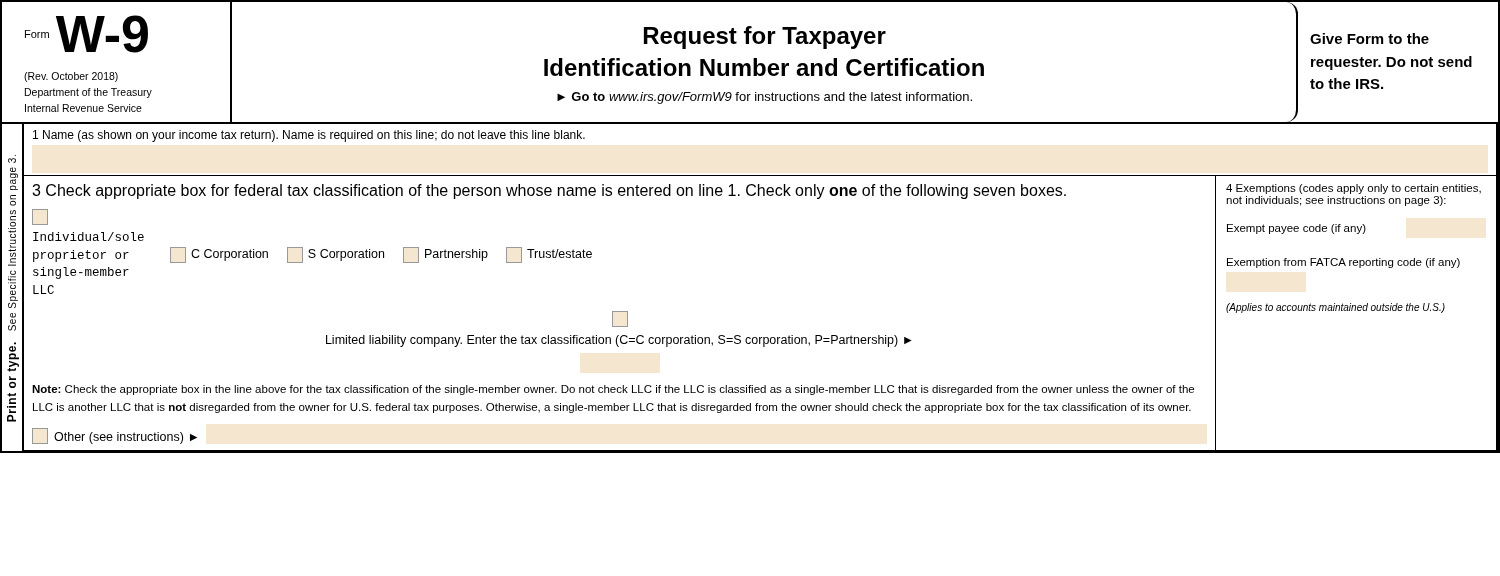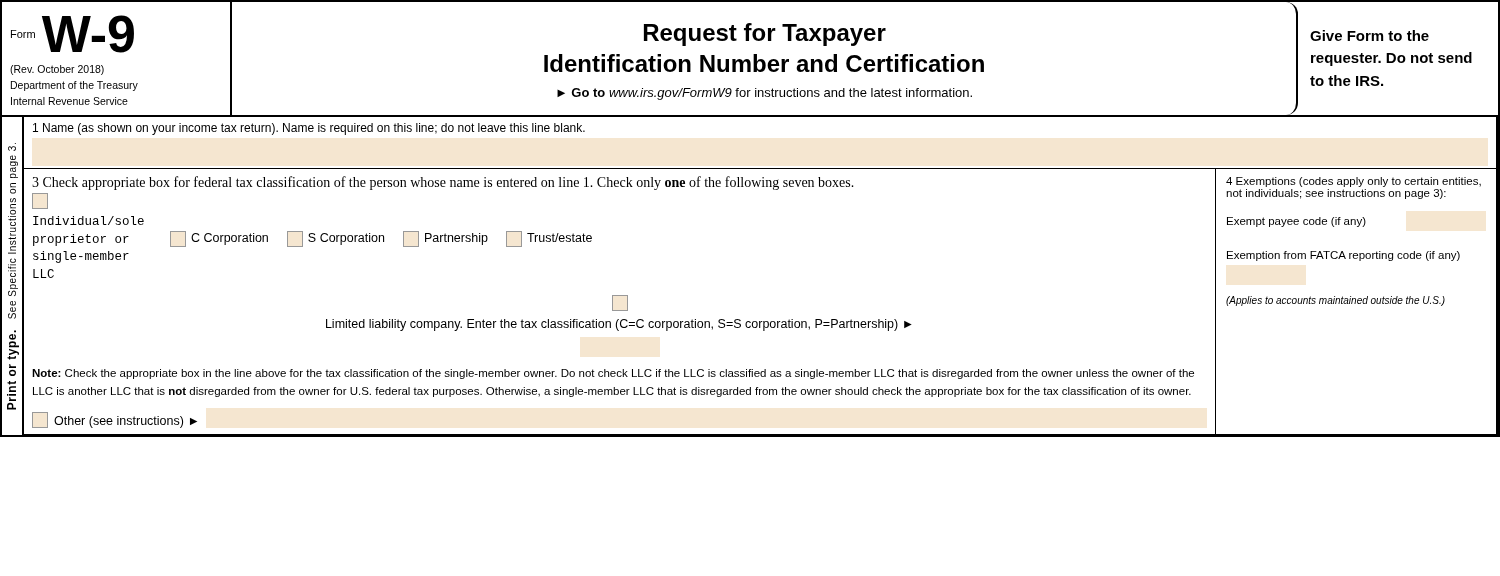--- a/index.html
+++ b/index.html
@@ -18,21 +18,21 @@
 
     
     .header {
       display: flex;
       border-bottom: 2px solid #000;
       align-items: stretch;
     }
 
     .header-left {
       width: 230px;
-      padding: 6px 8px;
+      padding: 6px 22px;
       border-right: 2px solid #000;
       flex-shrink: 0;
     }
 
     .form-number {
       display: flex;
       align-items: center;
       gap: 6px;
     }
 
@@ -43,21 +43,21 @@
 
     .w9-title {
       font-size: 52px;
       font-weight: 900;
       line-height: 1;
     }
 
     .header-left-meta {
       font-size: 10.5px;
       line-height: 1.5;
-      margin-top: 2px;
+      margin-top: 9px;
     }
 
     .header-center {
       flex: 1;
       text-align: center;
       padding: 8px 20px;
       border-right: 2px solid #000;
       display: flex;
       flex-direction: column;
       justify-content: center;
@@ -166,23 +166,22 @@
       border-bottom: 1px solid #000;
     }
 
     .field-3-main {
       flex: 1;
       padding: 6px 8px;
       border-right: 1px solid #000;
     }
 
     .field-3-title {
-      font-size: 14px;
-      margin-bottom: 1px;
-      font-family: Liberation Serif, serif;
+      font-size: 16px;
+      margin-bottom: 8px;
     }
 
     .checkboxes-row {
       display: flex;
       align-items: center;
       gap: 18px;
       margin-bottom: 10px;
       flex-wrap: nowrap;
     }
 

